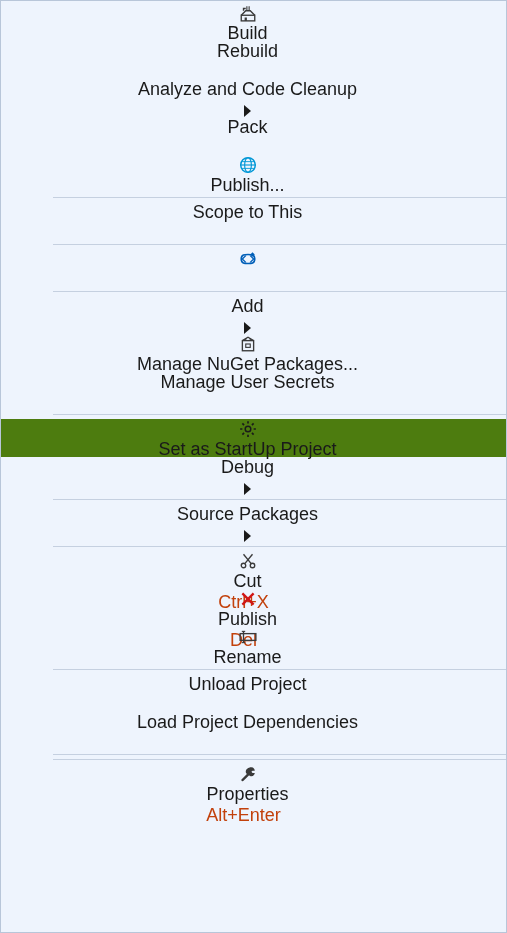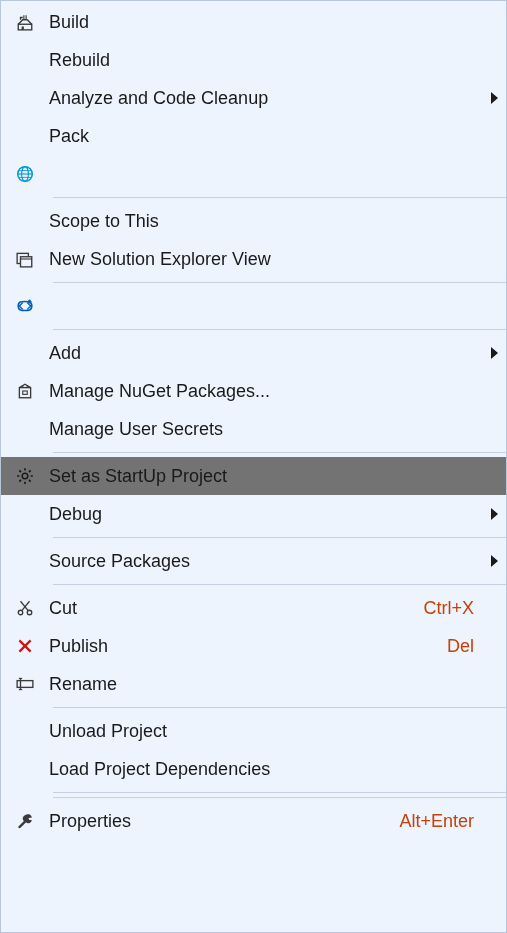--- a/index.html
+++ b/index.html
@@ -19,26 +19,27 @@
       width: 100%;
       height: 100%;
       background: #eef4fd;
       border: 1px solid #b8c6d9;
       padding: 2px 0;
     }
     .menu-item {
       display: flex;
       align-items: center;
       height: 38px;
-      padding: 0 0 0 0;
+      padding: 0 12px 0 0;
       cursor: pointer;
       color: #1a1a1a;
+      flex-direction: column;
     }
     .menu-item.highlighted {
-      background: #737373;
+      background: #4d7c0f;
       align-items: center;
     }
     .icon-col {
       width: 48px;
       display: flex;
       align-items: center;
       justify-content: center;
       flex-shrink: 0;
     }
     .label-col {
@@ -122,41 +123,28 @@
         <span class="icon">
           <svg viewBox="0 0 16 16" width="18" height="18">
             <circle cx="8" cy="8" r="6.5" fill="none" stroke="#0097d6" stroke-width="1.3"></circle>
             <ellipse cx="8" cy="8" rx="3" ry="6.5" fill="none" stroke="#0097d6" stroke-width="1"></ellipse>
             <line x1="1.5" y1="8" x2="14.5" y2="8" stroke="#0097d6" stroke-width="1"></line>
             <line x1="2.5" y1="5" x2="13.5" y2="5" stroke="#0097d6" stroke-width="0.8"></line>
             <line x1="2.5" y1="11" x2="13.5" y2="11" stroke="#0097d6" stroke-width="0.8"></line>
           </svg>
         </span>
       </div>
+      <div class="label-col">Publish...</div>
       <div class="shortcut-col"></div>
       <div class="arrow-col"></div>
     </div>
     <div class="separator"></div>
     <div class="menu-item">
       <div class="icon-col"></div>
       <div class="label-col">Scope to This</div>
-      <div class="shortcut-col"></div>
-      <div class="arrow-col"></div>
-    </div>
-    <div class="menu-item">
-      <div class="icon-col">
-        <span class="icon">
-          <svg viewBox="0 0 16 16" width="18" height="18">
-            <rect x="1" y="3" width="10" height="9" fill="none" stroke="#3a3a3a" stroke-width="1.2"></rect>
-            <rect x="4" y="6" width="10" height="9" fill="#eef4fd" stroke="#3a3a3a" stroke-width="1.2"></rect>
-            <line x1="4" y1="8" x2="14" y2="8" stroke="#3a3a3a" stroke-width="1"></line>
-          </svg>
-        </span>
-      </div>
-      <div class="label-col">New Solution Explorer View</div>
       <div class="shortcut-col"></div>
       <div class="arrow-col"></div>
     </div>
     <div class="separator"></div>
     <div class="menu-item">
       <div class="icon-col">
         <span class="icon">
           <svg viewBox="0 0 16 16" width="18" height="18">
             <path d="M2 8 C2 4 5 4 8 4 C11 4 14 4 14 8 C14 12 11 12 8 12 C5 12 2 12 2 8 Z" fill="none" stroke="#005fb8" stroke-width="1.5"></path>
             <path d="M6 5 L3 8 L6 11 M10 5 L13 8 L10 11" fill="none" stroke="#005fb8" stroke-width="1.2"></path>

